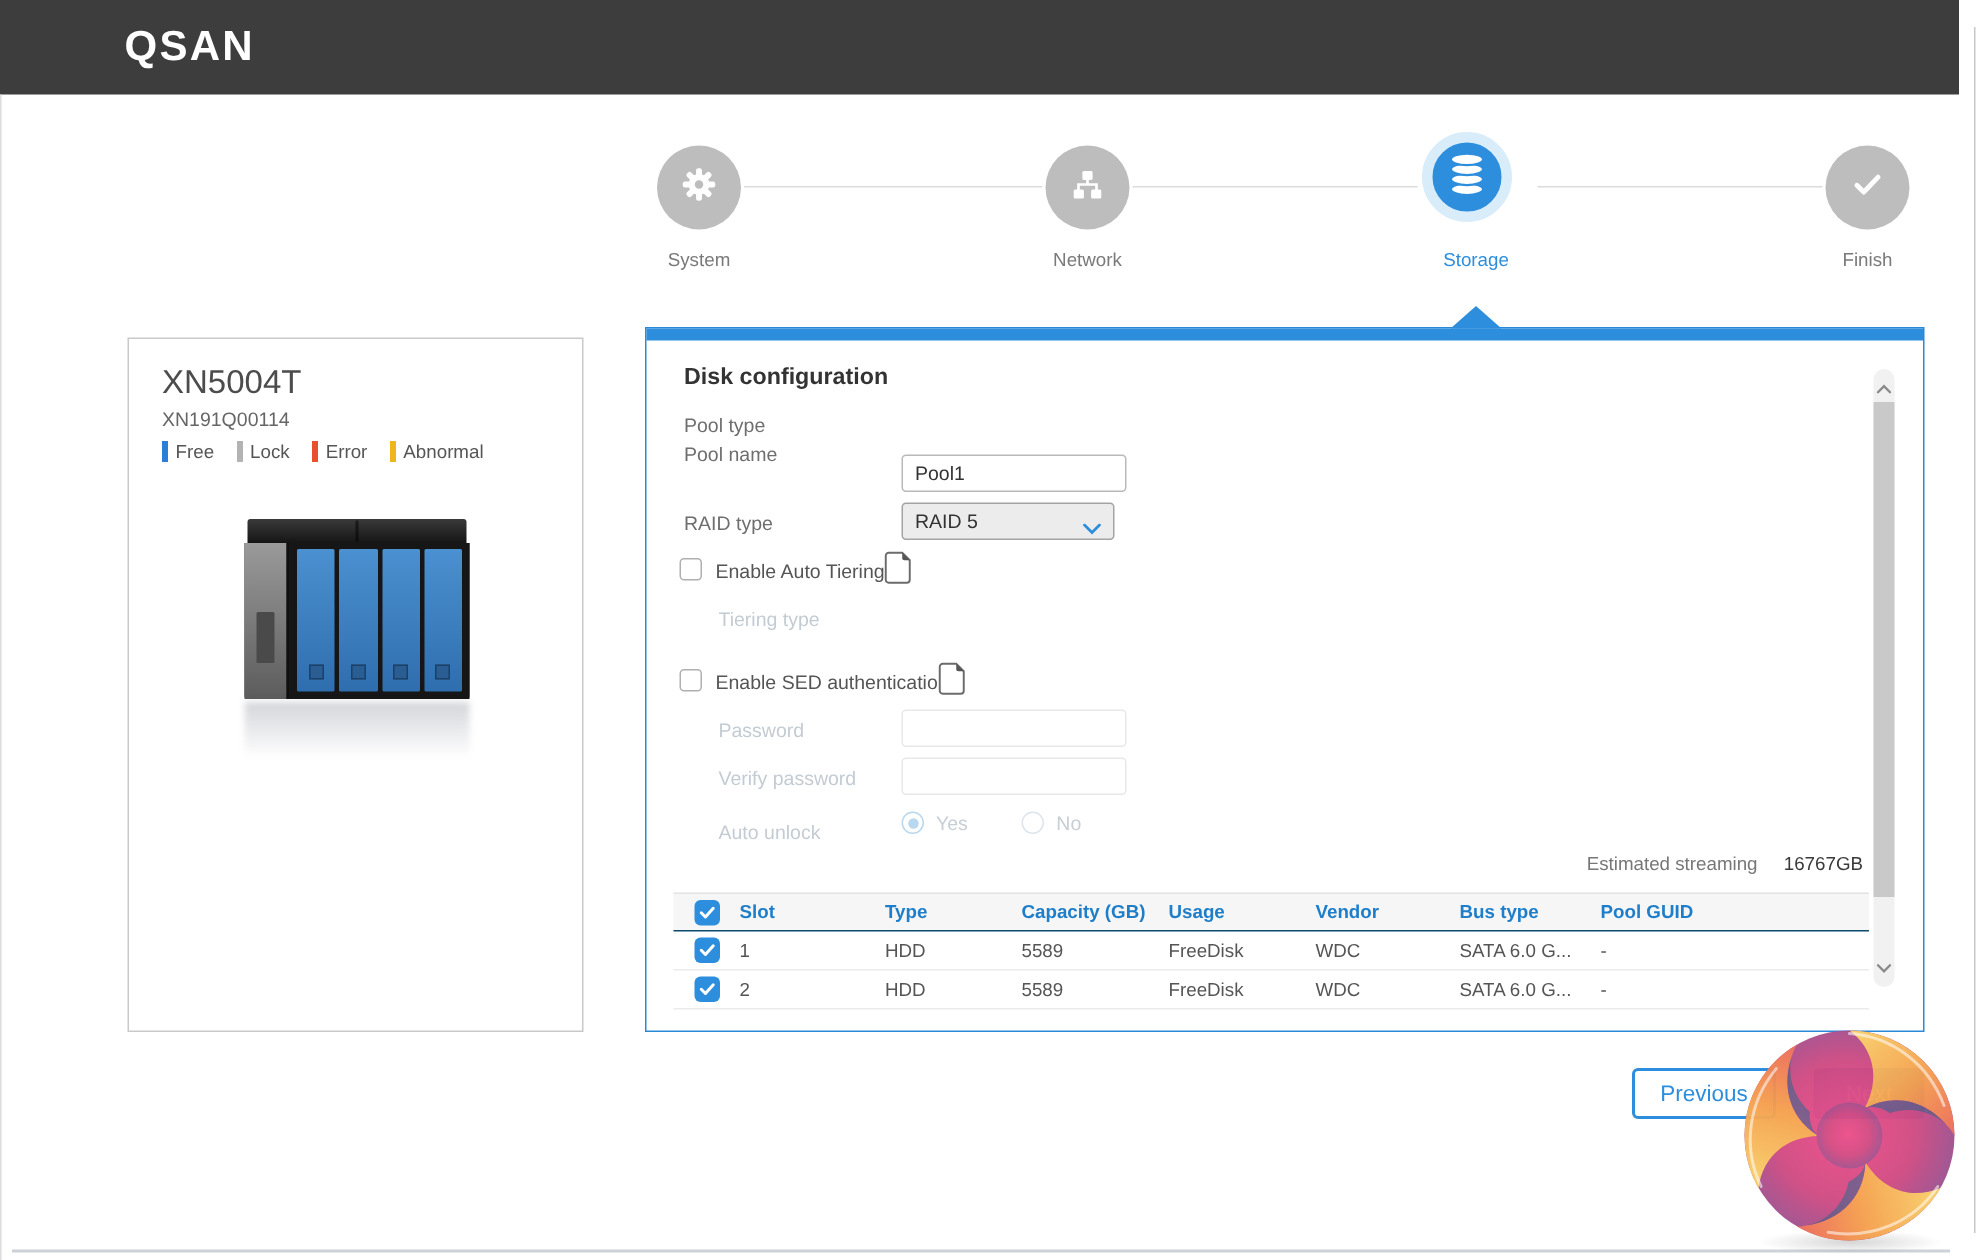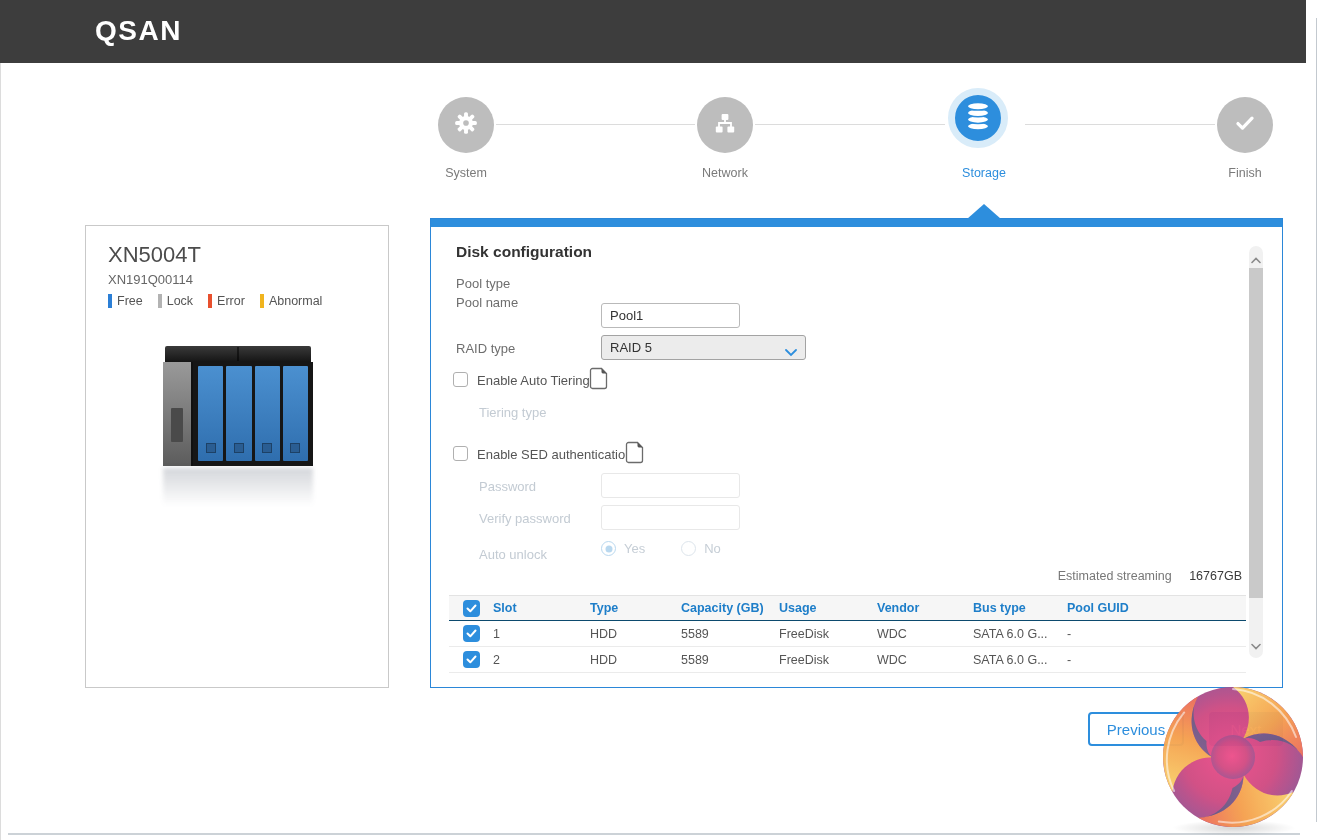--- a/index.html
+++ b/index.html
@@ -2,21 +2,21 @@
 <html><head>
 <meta charset="utf-8">
 <style>
   * { margin:0; padding:0; box-sizing:border-box; }
   html,body { width:1320px; height:840px; overflow:hidden; background:#fff;
     font-family:"Liberation Sans", sans-serif; }
   .stage { position:relative; width:1320px; height:840px; background:#fff; }
 
   
   .top-bar { position:absolute; left:0; top:0; width:1306px; height:63px; background:#3d3d3d; }
-  .qsan-logo { position:absolute; left:95px; top:15px; color:#fff; font-size:28px; font-weight:bold; letter-spacing:1.5px; }
+  .qsan-logo { position:absolute; left:83px; top:15px; color:#fff; font-size:28px; font-weight:bold; letter-spacing:1.5px; }
   .right-strip { position:absolute; right:0; top:0; width:14px; height:840px; background:#fff; }
   .right-strip-line { position:absolute; right:3px; top:18px; height:804px; width:1px; background:#c3c9cf; }
   .bottom-line { position:absolute; left:8px; width:1292px; bottom:5px; height:2px; background:#ccd2d7; }
   .left-line { position:absolute; left:0; top:63px; bottom:0; width:1px; background:#dcdcdc; }
 
   
   .step-line { position:absolute; top:124px; height:1px; background:#dcdcdc; }
   .step-circle { position:absolute; width:56px; height:56px; border-radius:50%; background:#bdbdbd;
     display:flex; align-items:center; justify-content:center; }
   .step-circle.active { width:60px; height:60px; background:#2d8edd; border:7px solid #d9ecf9; }
@@ -58,21 +58,21 @@
   .radio { width:15px; height:15px; border-radius:50%; border:1px solid #b0b0b0; background:#fff; display:inline-block; position:relative; flex:none; }
   .radio.checked { border:1.5px solid #2d8edd; }
   .radio.checked::after { content:""; position:absolute; left:50%; top:50%; transform:translate(-50%,-50%); width:7px; height:7px; border-radius:50%; background:#2d8edd; }
   .radio.disabled { border-color:#dde5ec; }
   .radio.checked.disabled { border-color:#b9d8ef; }
   .radio.checked.disabled::after { background:#b9d8ef; }
   .radio-row { position:absolute; display:flex; align-items:center; gap:8px; font-size:13px; color:#555; }
   .radio-row .opt { display:flex; align-items:center; gap:8px; }
   .radio-row.disabled { color:#c6ced6; }
 
-  .t-input { position:absolute; width:139px; height:25px; border:1px solid #b9b9b9; border-radius:3px;
+  .t-input { position:absolute; width:150px; height:25px; border:1px solid #b9b9b9; border-radius:3px;
     font-family:"Liberation Sans",sans-serif; font-size:13px; color:#333; padding:0 8px; background:#fff; outline:none; }
   .t-input.disabled { border-color:#e8e8e8; }
 
   .sel { position:absolute; height:25px; border:1px solid #a3a3a3; border-radius:3px; background:#ececec;
     font-size:13px; color:#333; display:flex; align-items:center; padding:0 8px; cursor:pointer; }
   .sel .sel-chevron { position:absolute; right:8px; top:9px; }
   .sel.disabled { background:#fbfbfb; border-color:#e6e6e6; color:#ccd3da; cursor:default; }
 
   .cbx { position:absolute; width:15px; height:15px; border:1px solid #b0b0b0; border-radius:3px; background:#fff; }
   .cbx-label { position:absolute; font-size:13px; color:#555; }
@@ -230,21 +230,21 @@
     <div class="panel-arrow"></div>
     <div class="panel-topbar"></div>
     <div class="panel-title">Disk configuration</div>
 
     <div class="f-label" style="top:57px;">Pool type</div>
 
     <div class="f-label" style="top:76px;">Pool name</div>
     <input class="t-input" style="left: 170px; top: 84px;" value="Pool1">
 
     <div class="f-label" style="top:122px;">RAID type</div>
-    <div class="sel" style="left:170px;top:116px;width:205px;">
+    <div class="sel" style="left:170px;top:116px;width:142px;">
       <span>RAID 5</span>
       <span class="sel-chevron">
         <svg width="12" height="8" viewBox="0 0 12 8">
             <path d="M1 1l5 5 5-5" stroke="#2d8edd" stroke-width="1.8" fill="none" stroke-linecap="round"></path>
           </svg>
       </span>
     </div>
 
     <span class="cbx" style="left:22px;top:153px;"></span>
     <span class="cbx-label" style="left:46px;top:154px;">Enable Auto Tiering</span>

